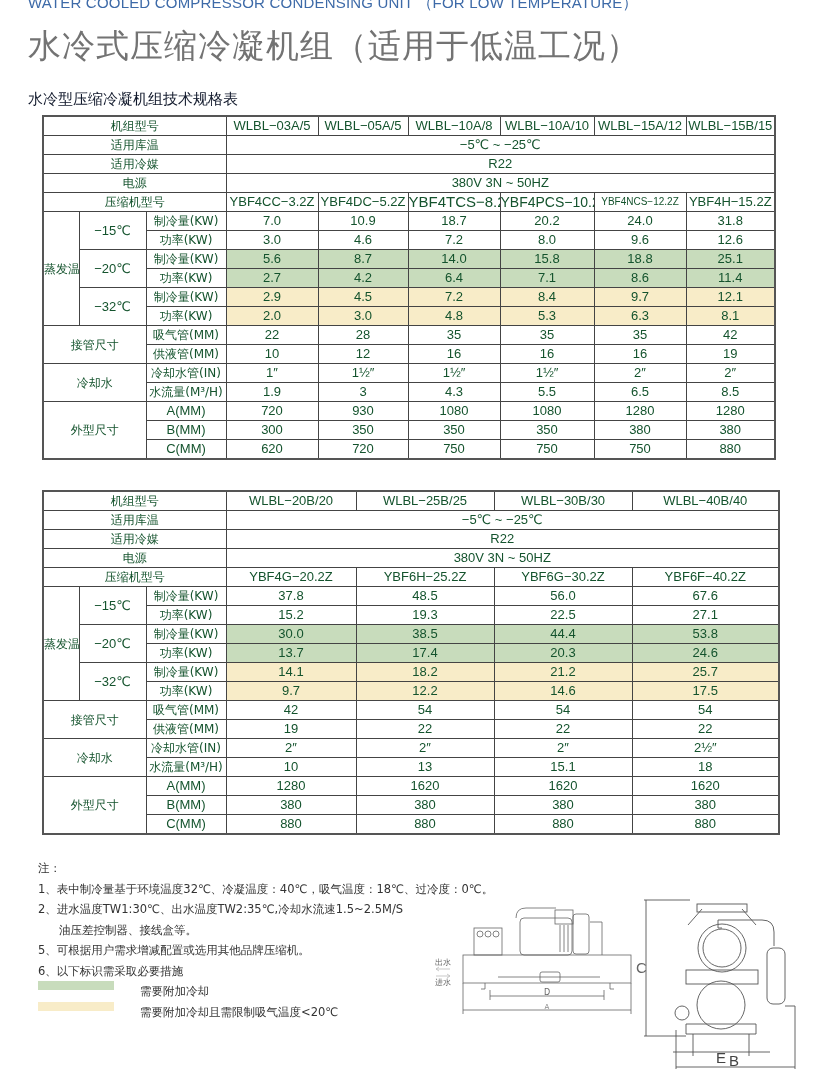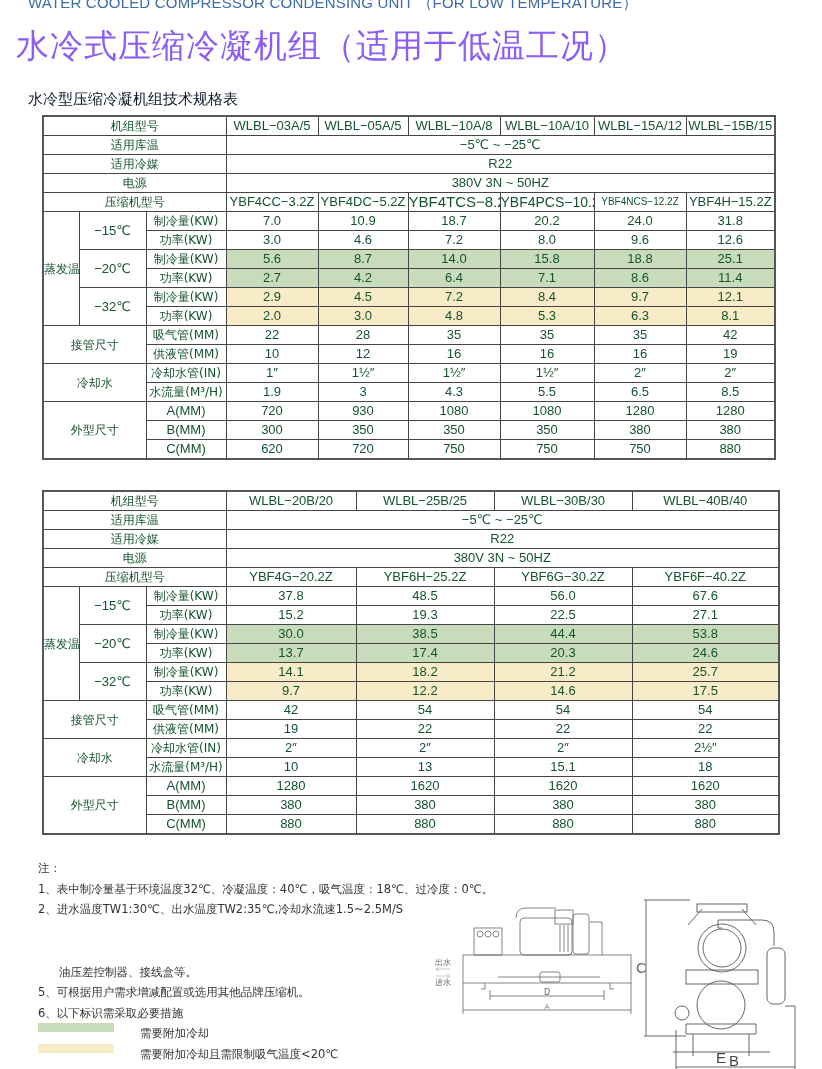--- a/index.html
+++ b/index.html
@@ -1,30 +1,30 @@
 <!DOCTYPE html>
 <html><head>
 <meta charset="utf-8">
 <style>
   html,body{margin:0;padding:0;background:#fff;}
   body{width:822px;height:1069px;position:relative;overflow:hidden;font-family:"DejaVu Sans","Liberation Sans",sans-serif;color:#222;}
   .en-title{position:absolute;left:28px;top:-6px;font-size:15px;color:#3d6aa8;letter-spacing:0.2px;font-family:"Liberation Sans","DejaVu Sans",sans-serif;}
-  .cn-title{position:absolute;left:16px;top:24px;font-size:33px;color:#8b5cf6;letter-spacing:1px;}
+  .cn-title{position:absolute;left:28px;top:24px;font-size:33px;color:#737373;letter-spacing:1px;}
   .sub-title{position:absolute;left:28px;top:90px;font-size:15px;color:#0f172a;}
   table.spec{position:absolute;left:42px;border-collapse:collapse;table-layout:fixed;font-family:"Liberation Sans","DejaVu Sans",sans-serif;font-size:13px;color:#14532d;}
   table.spec td{border:1px solid #444;text-align:center;padding:0;height:18px;line-height:18px;white-space:nowrap;overflow:hidden;}
   table.spec{border:2px solid #555;}
   #t1{top:115px;width:732px;}
   #t2{top:490px;width:732px;}
   .cn{font-family:"DejaVu Sans",sans-serif;font-size:12px;}
   .g{background:#c8dcbc;}
   .y{background:#f8ecc8;}
   .notes{position:absolute;left:38px;top:858px;font-size:11.5px;color:#333;line-height:20.5px;}
   .notes div{white-space:nowrap;}
-  .indent{padding-left:21px;margin-top:42px;}
+  .indent{padding-left:21px;}
   .legend-row{display:flex;}
   .swatch{width:76px;height:9px;margin-right:26px;}
   .sw-green{background:#c8dcbc;}
   .sw-yellow{background:#f8ecc8;}
   .drawing{position:absolute;left:420px;top:870px;}
 </style>
 </head>
 <body>
 
 <div class="en-title">WATER COOLED COMPRESSOR CONDENSING UNIT （FOR LOW TEMPERATURE）</div>

